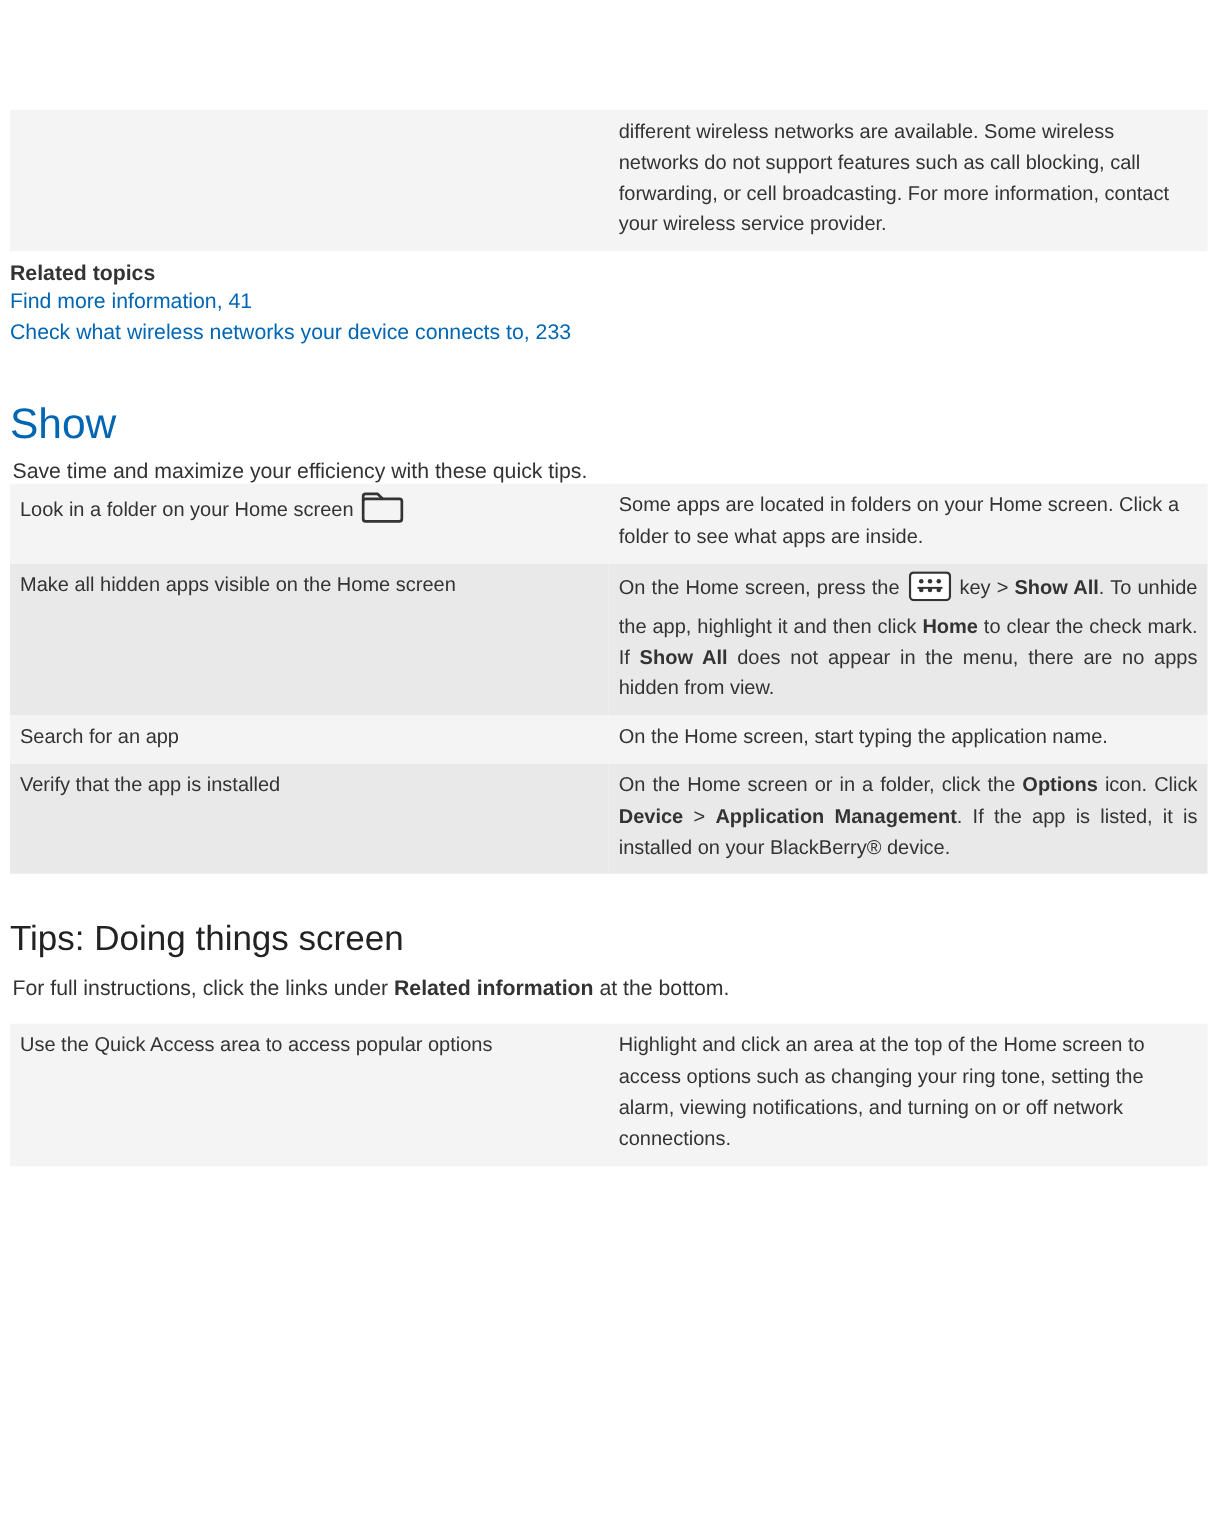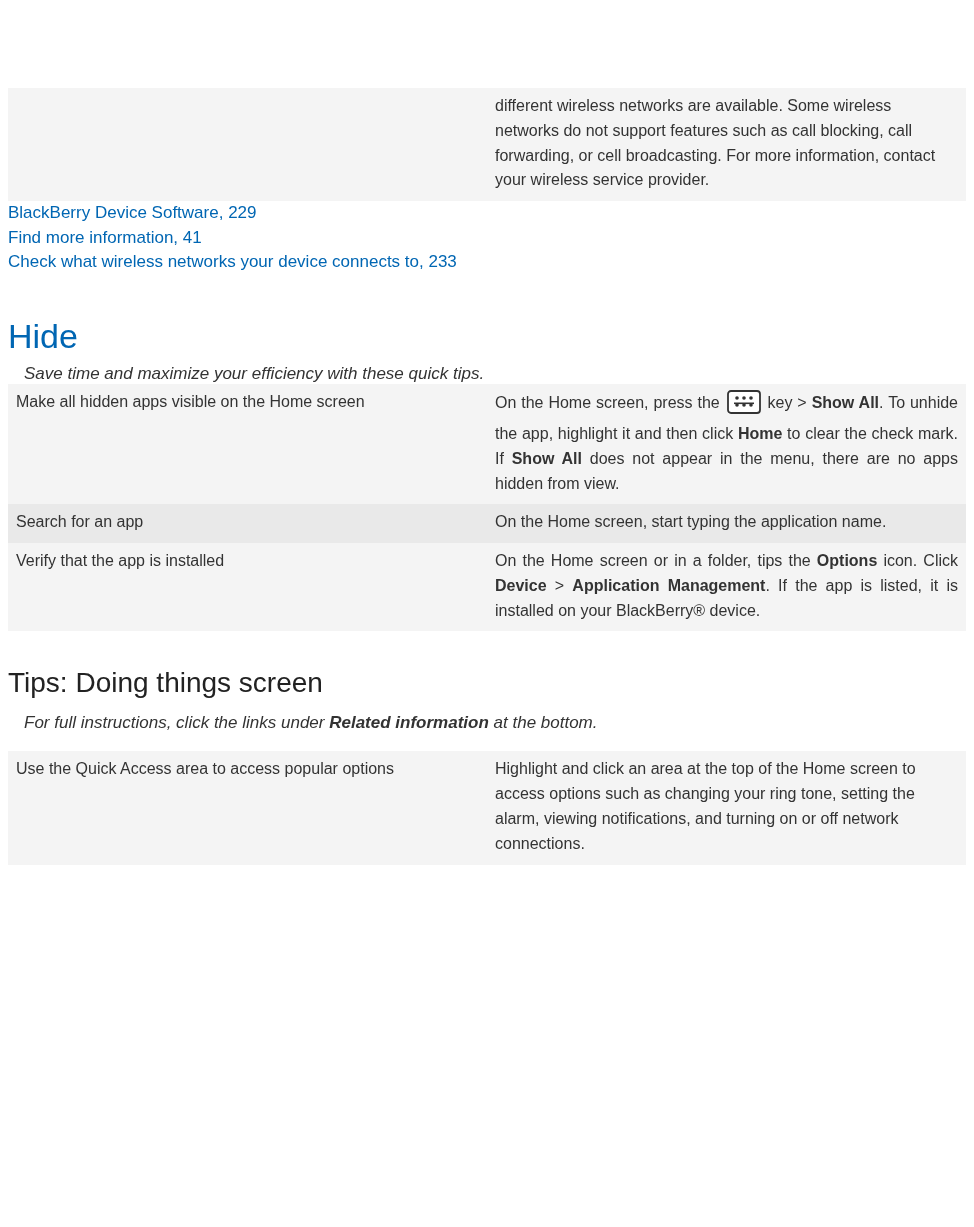--- a/index.html
+++ b/index.html
@@ -65,22 +65,21 @@
     display: block;
   }
   h1.section {
     color: #0066b3;
     font-weight: 400;
     font-size: 34px;
     margin: 42px 0 8px 0;
   }
   .intro {
     font-size: 17px;
-    margin: 6px 0 0 16px;
-    font-style: italic;
+    margin: 6px 0 0 2px;
   }
   h2.subsection {
     font-weight: 400;
     font-size: 28px;
     margin: 36px 0 14px 0;
     color: #222;
   }
   .page-number {
     position: absolute;
     bottom: 18px;
@@ -110,30 +109,42 @@
 
     <table class="tips single-row">
       <tbody>
           <tr>
         <td class="label"></td>
         <td class="desc">different wireless networks are available. Some wireless networks do not support features such as call blocking, call forwarding, or cell broadcasting. For more information, contact your wireless service provider.</td>
       </tr>
     </tbody>
       </table>
 
-    <a class="related-link">BlackBerry Device Software, 229</a>
+    <div class="related-heading">Related topics</div>
     <a class="related-link">Find more information, 41</a>
     <a class="related-link">Check what wireless networks your device connects to, 233</a>
 
-    <h1 class="section">Hide</h1>
+    <h1 class="section">Show</h1>
     <div class="intro">Save time and maximize your efficiency with these quick tips.</div>
 
 
     <table class="tips">
       <tbody>
+          <tr>
+        <td class="label">
+          <span>Look in a folder on your Home screen</span>
+          <span class="icon-folder">
+            <svg width="34" height="26" viewBox="0 0 34 26">
+              <rect x="1.5" y="6" width="31" height="18" rx="2" fill="none" stroke="#333" stroke-width="2.2"></rect>
+              <path d="M1.5 8 L1.5 4 Q1.5 2 3.5 2 L13 2 L17 6" fill="none" stroke="#333" stroke-width="2.2"></path>
+            </svg>
+          </span>
+        </td>
+        <td class="desc">Some apps are located in folders on your Home screen. Click a folder to see what apps are inside.</td>
+      </tr>
       <tr>
         <td class="label">Make all hidden apps visible on the Home screen</td>
         <td class="desc" style="text-align:justify;">
           <span>On the Home screen, press the</span>
           <span class="icon-menu-key">
             <svg width="34" height="24" viewBox="0 0 34 24">
               <rect x="1" y="1" width="32" height="22" rx="3" fill="#fff" stroke="#333" stroke-width="1.8"></rect>
               <circle cx="10" cy="8" r="1.8" fill="#333"></circle>
               <circle cx="17" cy="8" r="1.8" fill="#333"></circle>
               <circle cx="24" cy="8" r="1.8" fill="#333"></circle>
@@ -151,21 +162,21 @@
           <span>does not appear in the menu, there are no apps hidden from view.</span>
         </td>
       </tr>
       <tr>
         <td class="label">Search for an app</td>
         <td class="desc">On the Home screen, start typing the application name.</td>
       </tr>
       <tr>
         <td class="label">Verify that the app is installed</td>
         <td class="desc" style="text-align:justify;">
-          <span>On the Home screen or in a folder, tips the</span>
+          <span>On the Home screen or in a folder, click the</span>
           <span class="bold">Options</span>
           <span>icon. Click</span>
           <span class="bold">Device</span>
           <span>&gt;</span>
           <span class="bold">Application Management</span><span>. If the app is listed, it is installed on your BlackBerry® device.</span>
         </td>
       </tr>
     </tbody>
       </table>
 

